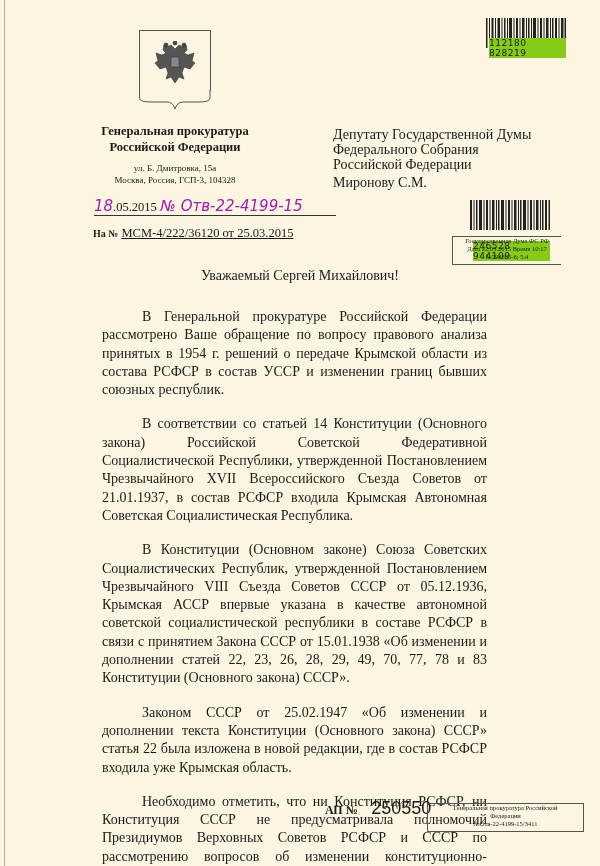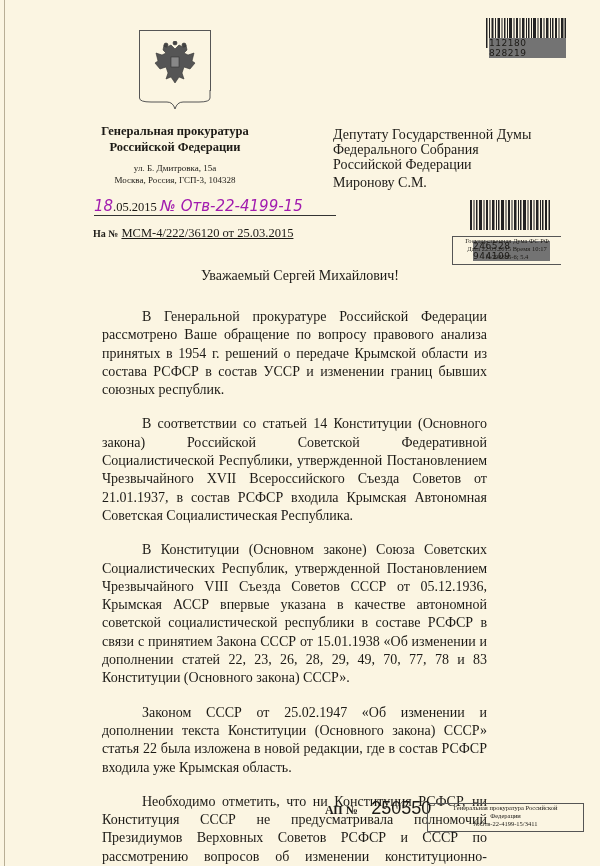--- a/index.html
+++ b/index.html
@@ -36,21 +36,21 @@
   .incoming {
     position:absolute; left:93px; top:226px; font-size:12.5px;
   }
   .incoming .lbl { font-weight:bold; font-size:10px; }
   .incoming .val { text-decoration:underline; }
   .recipient {
     position:absolute; left:333px; top:127px; font-size:14px; line-height:15px;
   }
   .recipient-name { position:absolute; left:333px; top:175px; font-size:14px; }
   .barcode { position:absolute; display:flex; align-items:flex-end; }
-  .barcode-num { position:absolute; font-family:"DejaVu Sans", sans-serif; font-size:9px; letter-spacing:0.5px; background:#737373; }
+  .barcode-num { position:absolute; font-family:"DejaVu Sans", sans-serif; font-size:9px; letter-spacing:0.5px; background:#84cc16; }
   .stamp-box {
     position:absolute; border:1px solid #555; font-size:6.5px; text-align:center; line-height:8px;
   }
   .salutation {
     position:absolute; left:0; width:600px; top:268px; text-align:center; font-size:14px;
   }
   .body-text {
     position:absolute; left:86px; top:292px; width:417px;
     font-size:14px; line-height:18.3px; text-align:justify;
   }

